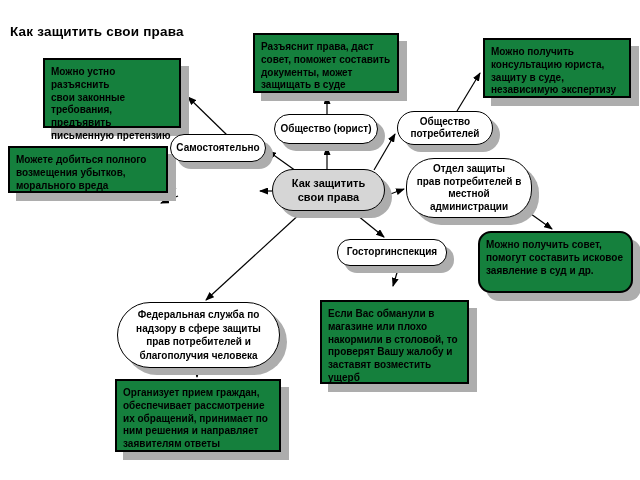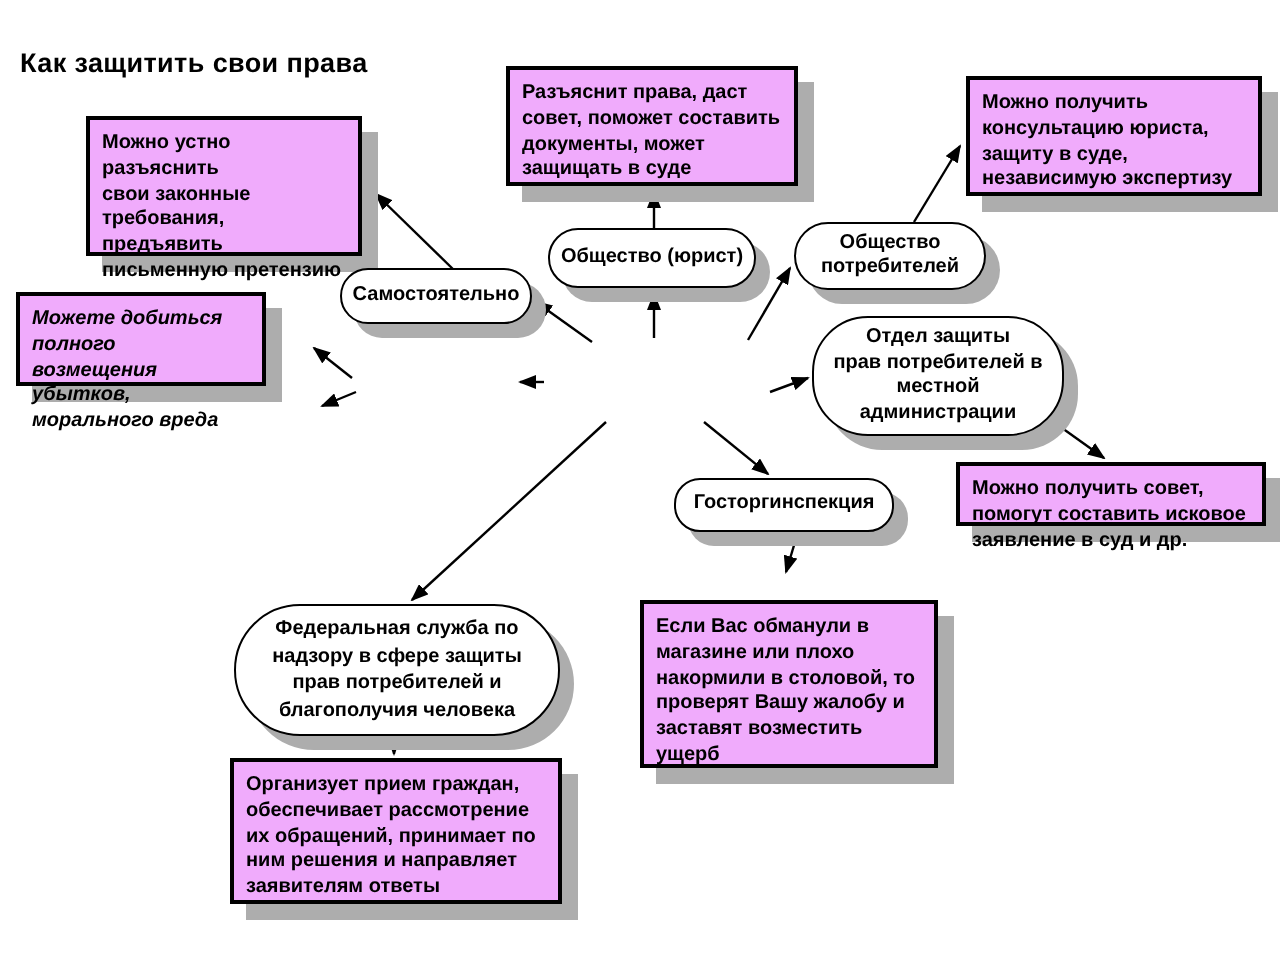--- a/index.html
+++ b/index.html
@@ -4,21 +4,21 @@
 <style>
   html,body{margin:0;padding:0;background:#fff;}
   #slide{
     position:relative;width:640px;height:480px;background:#ffffff;overflow:hidden;
     font-family:"Liberation Sans","DejaVu Sans",sans-serif;color:#000;
   }
   #title{
     position:absolute;left:10px;top:24px;font-size:13.5px;font-weight:bold;letter-spacing:.2px;
   }
   .note{
-    position:absolute;background:#f0abfc;border:2px solid #000;
+    position:absolute;background:#15803d;border:2px solid #000;
     box-shadow:8px 8px 0 var(--shadow,#adadad);
     font-weight:bold;font-size:10px;line-height:12.8px;
     padding:6px 5px 13px 6px;white-space:pre-line;box-sizing:border-box;
   }
   .oval{
     position:absolute;background:#fff;border:1.5px solid #000;
     box-shadow:7px 7px 0 var(--shadow,#adadad);
     font-weight:bold;font-size:10px;line-height:12.5px;text-align:center;white-space:pre-line;
     display:flex;align-items:center;justify-content:center;box-sizing:border-box;
   }
@@ -66,26 +66,26 @@
   <div class="note shape" style="left:253px;top:33px;width:146px;height:60px;">Разъяснит права, даст
 совет, поможет составить
 документы, может
 защищать в суде</div>
 
   <div class="note shape" style="left:483px;top:38px;width:148px;height:60px;">Можно получить
 консультацию юриста,
 защиту в суде,
 независимую экспертизу</div>
 
-  <div class="note shape" style="left:8px;top:146px;width:125px;height:47px;font-style:italic;">Можете добиться полного
+  <div class="note shape" style="left:8px;top:146px;width:160px;height:47px;">Можете добиться полного
 возмещения убытков,
 морального вреда</div>
 
 
-  <div class="note shape" style="left:478px;top:231px;width:155px;height:32px;">Можно получить совет,
+  <div class="note shape" style="left:478px;top:231px;width:155px;height:62px;border-radius:13px;">Можно получить совет,
 помогут составить исковое
 заявление в суд и др.</div>
 
   <div class="note shape" style="left:320px;top:288px;width:149px;height:84px;margin-top:12px;">Если Вас обманули в
 магазине или плохо
 накормили в столовой, то
 проверят Вашу жалобу и
 заставят возместить
 ущерб</div>
 
@@ -95,20 +95,22 @@
 ним решения и направляет
 заявителям ответы</div>
 
   <div class="oval shape" style="left:170px;top:134px;width:96px;height:28px;border-radius:14px;">Самостоятельно</div>
 
   <div class="oval shape" style="left:274px;top:114px;width:104px;height:30px;border-radius:15px;">Общество (юрист)</div>
 
   <div class="oval shape" style="left:397px;top:111px;width:96px;height:34px;border-radius:17px;">Общество
 потребителей</div>
 
+  <div class="oval center-node shape" style="left:272px;top:169px;width:113px;height:42px;border-radius:21px;">Как защитить
+свои права</div>
 
 
   <div class="oval shape" style="left:406px;top:158px;width:126px;height:60px;border-radius:28px;">Отдел защиты
 прав потребителей в
 местной
 администрации</div>
 
   <div class="oval shape" style="left:337px;top:239px;width:110px;height:27px;border-radius:13px;">Госторгинспекция</div>
 
   <div class="oval shape" style="left:117px;top:302px;width:163px;height:66px;border-radius:33px;line-height:13.5px;">Федеральная служба по

